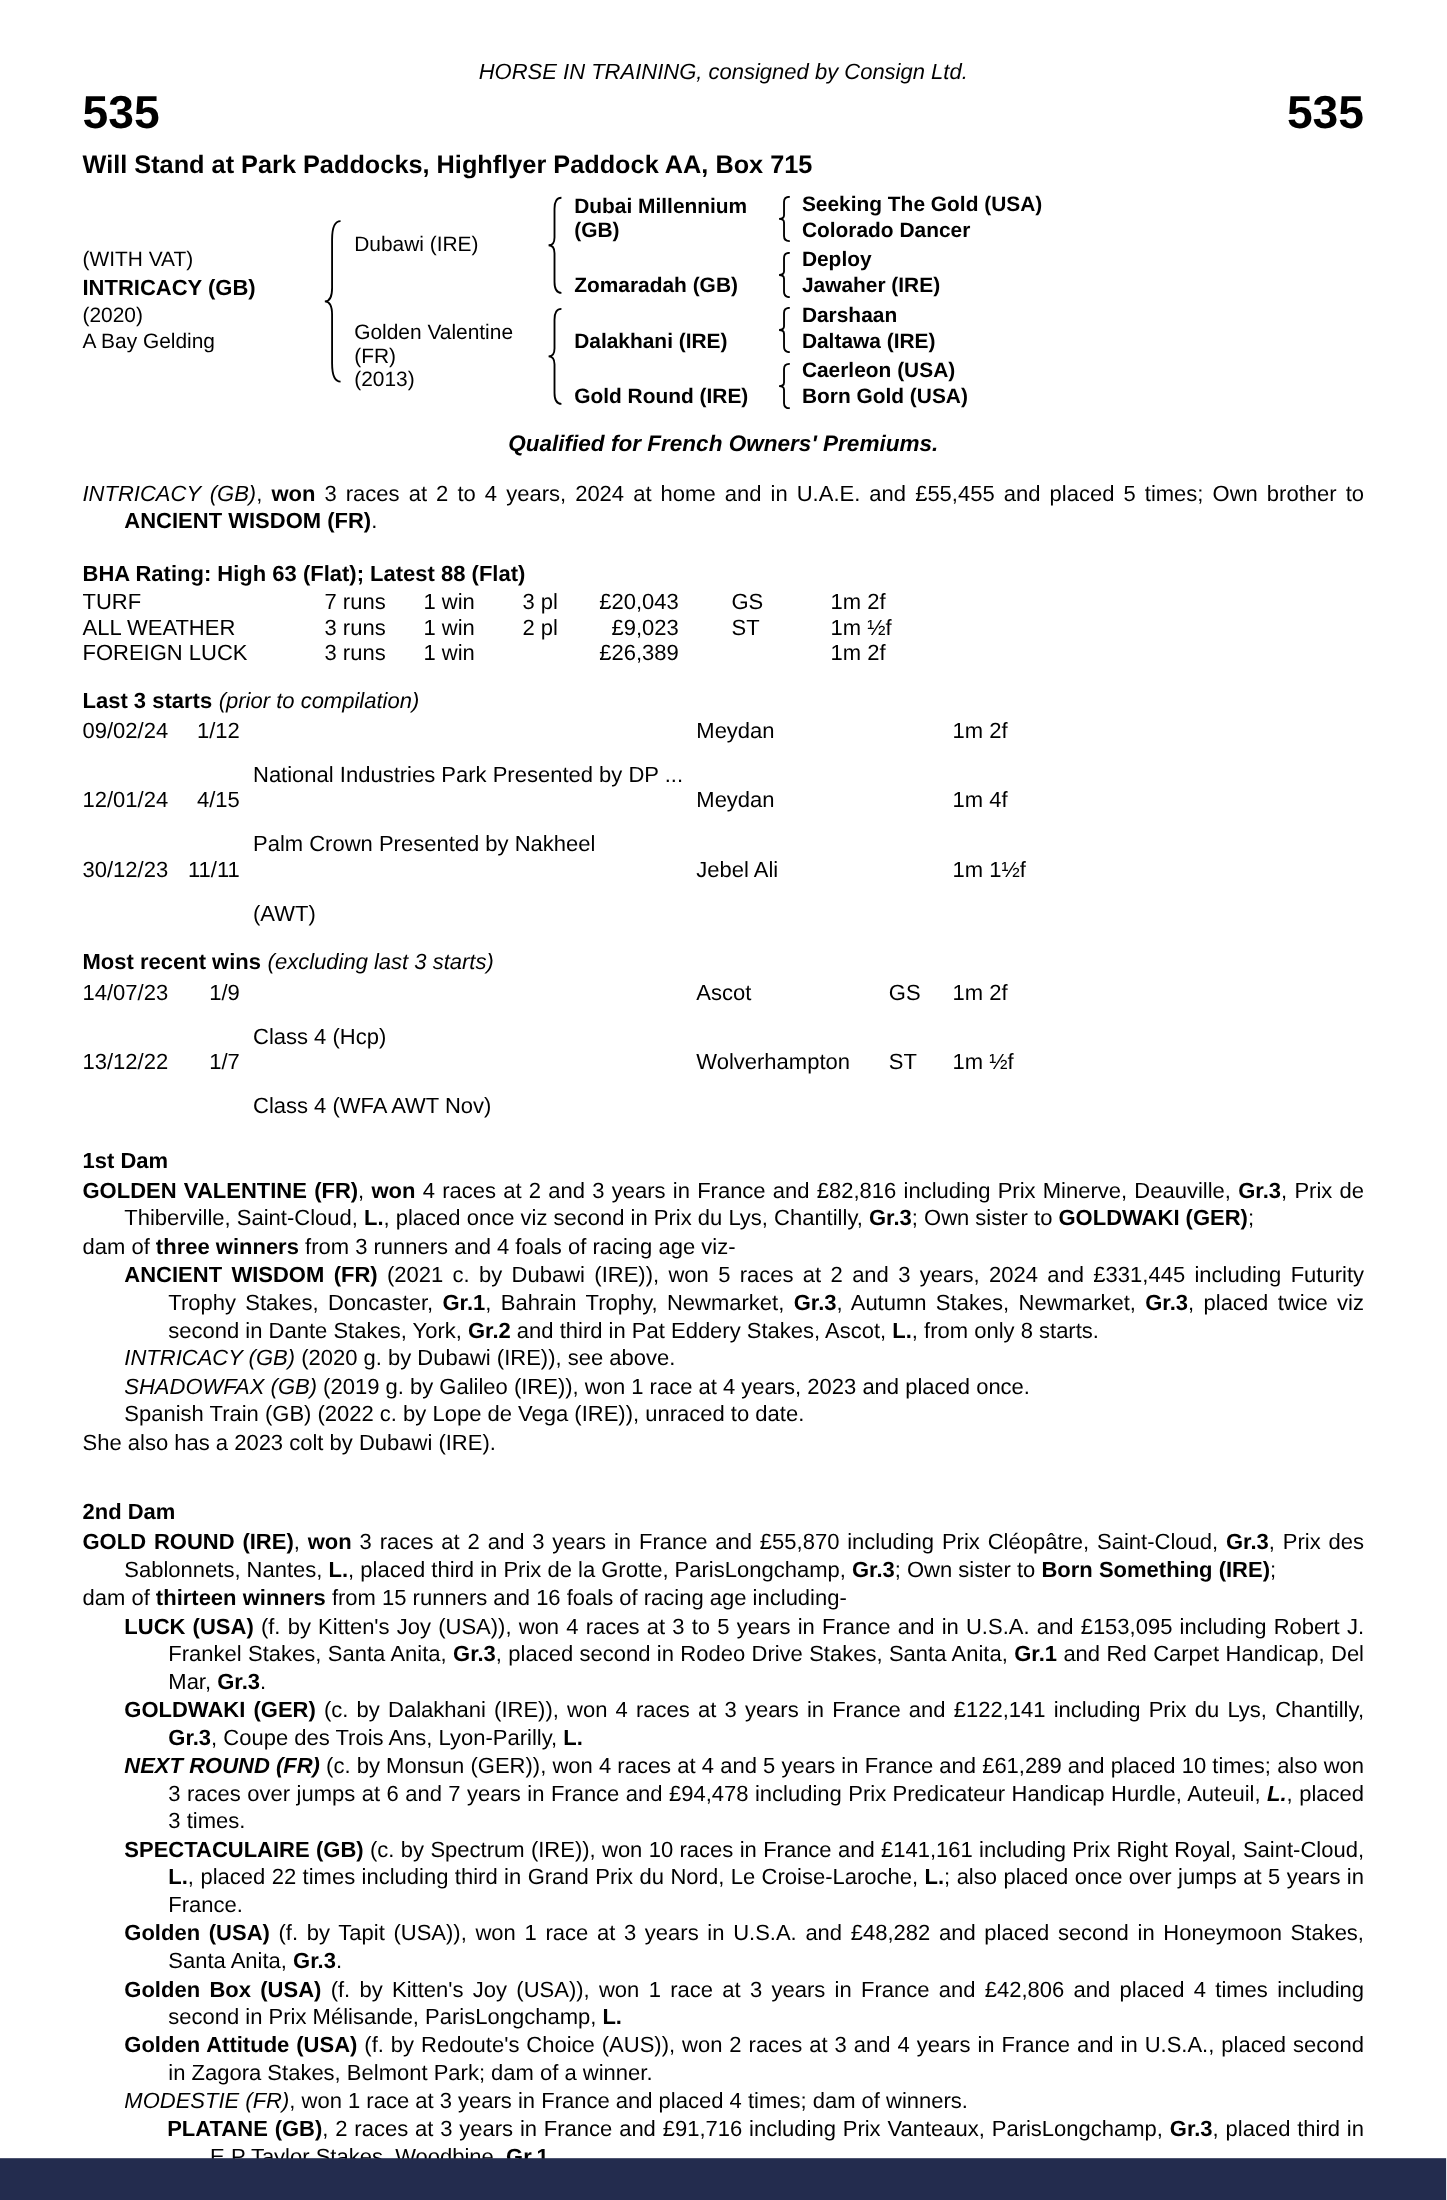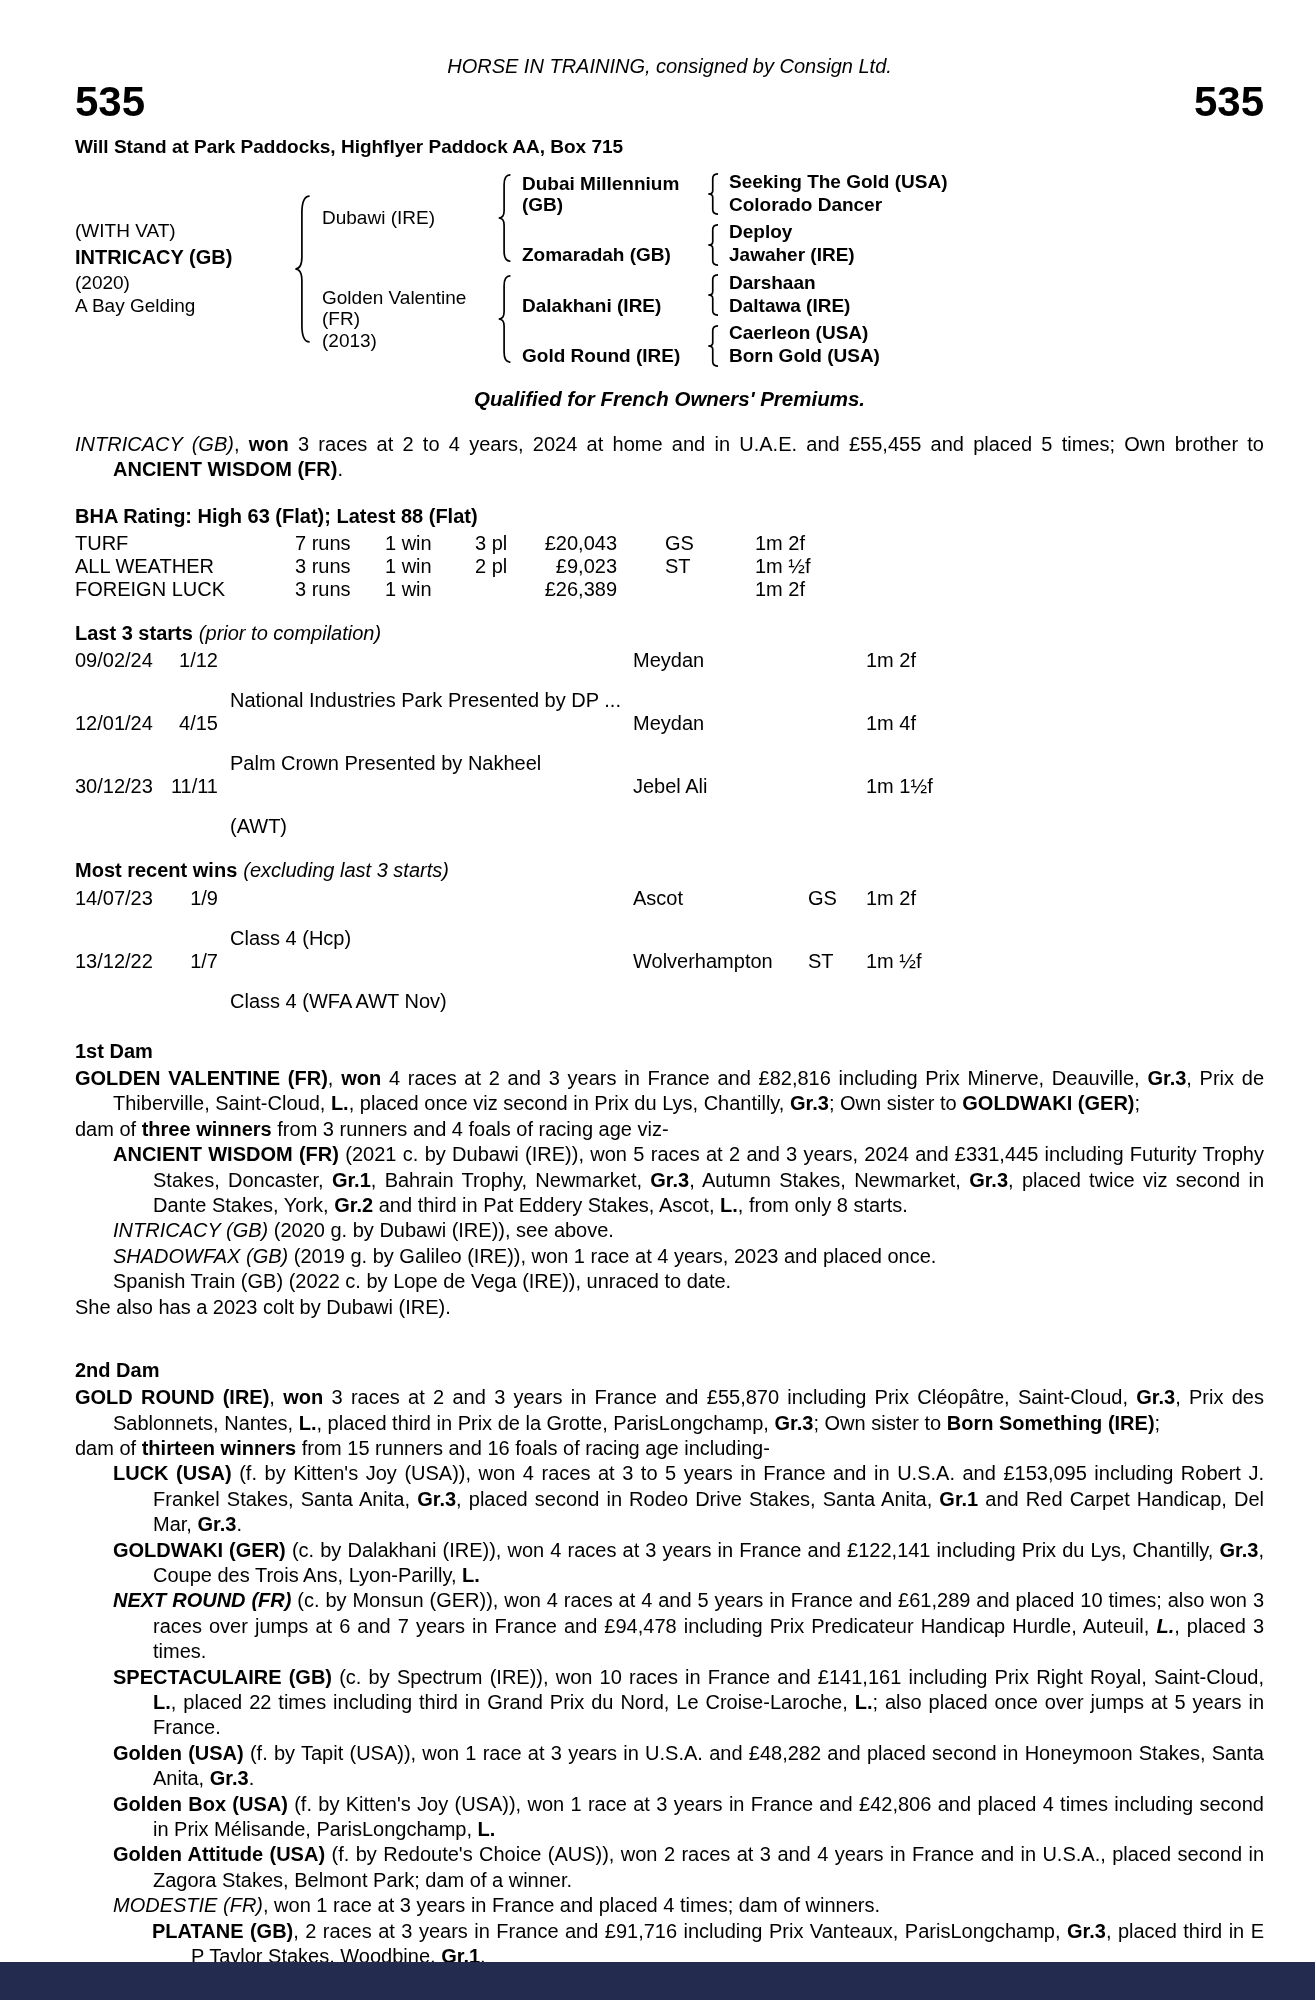--- a/index.html
+++ b/index.html
@@ -2,29 +2,29 @@
 <html><head>
 <meta charset="utf-8">
 <style>
   * { box-sizing: border-box; }
   html, body { margin: 0; padding: 0; background: #ffffff; }
   .page {
     width: 1315px; height: 2000px; position: relative; overflow: hidden;
     background: #ffffff; color: #000;
     font-family: "Liberation Sans", sans-serif;
     font-size: 20px; line-height: 1.27;
-    padding: 54px 51px 0 75px;
+    padding: 54px 75px 0 75px;
   }
   .b { font-weight: bold; }
   .i { font-style: italic; }
 
   .consignor { text-align: center; font-style: italic; font-size: 20px; }
   .lot-row { display: flex; justify-content: space-between; margin-top: 2px; }
   .lot { font-size: 42px; font-weight: bold; line-height: 1; }
-  .location { font-weight: bold; font-size: 19px; margin-top: 12px; }
+  .location { font-weight: bold; font-size: 23px; margin-top: 12px; }
 
   
   .pedigree { display: flex; align-items: center; margin-top: 8px; font-size: 19px; line-height: 1.12; }
   .subject { width: 215px; }
   .sub-line { margin: 2px 0; }
   .sub-name { font-weight: bold; font-size: 20px; margin: 4px 0; }
   .gen1-col { display: flex; flex-direction: column; }
   .gen1-node { display: flex; align-items: center; }
   .g1-name { width: 172px; }
   .gen2-col { display: flex; flex-direction: column; }

